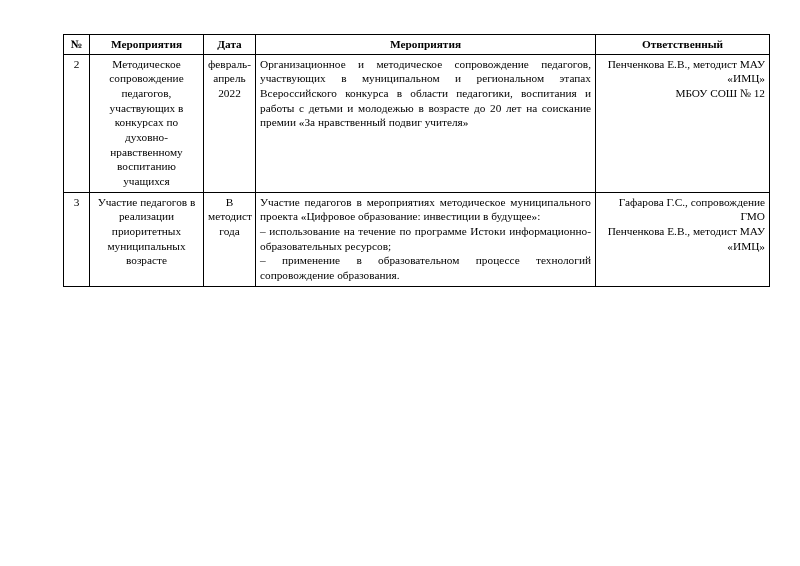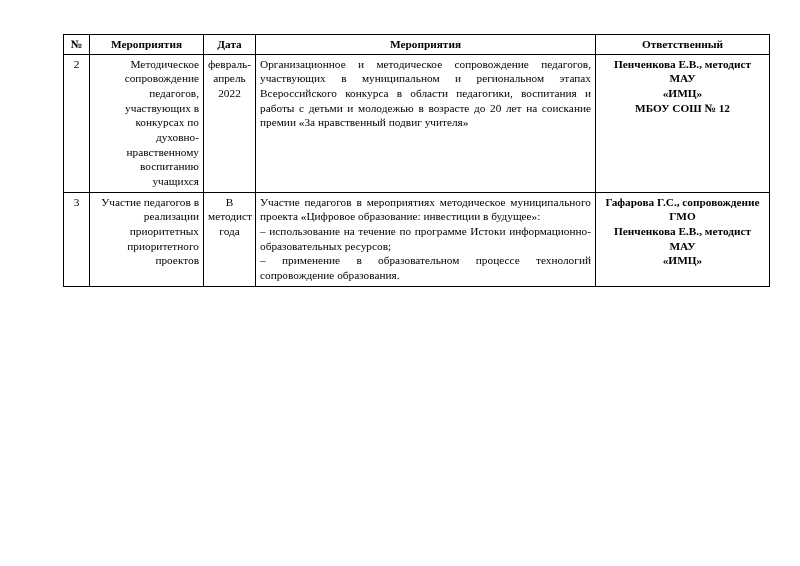--- a/index.html
+++ b/index.html
@@ -58,25 +58,24 @@
   }
   td.date {
     text-align: center;
   }
   td.content {
     text-align: justify;
     text-justify: inter-word;
     margin-left: 20px;
   }
   td.resp {
-    text-align: center;
-    font-weight: bold;
+    text-align: right;
   }
   td.event {
-    text-align: right;
+    text-align: center;
   }
   .line {
     display: block;
   }
   .content p {
     margin: 0;
     text-align: justify;
     text-justify: inter-word;
   }
 </style>
@@ -111,21 +110,21 @@
             <p>Организационное и методическое сопровождение педагогов, участвующих в муниципальном и региональном этапах Всероссийского конкурса в области педагогики, воспитания и работы с детьми и молодежью в возрасте до 20 лет на соискание премии «За нравственный подвиг учителя»</p>
           </td>
           <td class="resp">
             <span class="line">Пенченкова Е.В., методист МАУ</span>
             <span class="line">«ИМЦ»</span>
             <span class="line">МБОУ СОШ № 12</span>
           </td>
         </tr>
         <tr>
           <td class="num">3</td>
-          <td class="event">Участие педагогов в реализации приоритетных приоритетного проектов</td>
+          <td class="event">Участие педагогов в реализации приоритетных муниципальных возрасте</td>
           <td class="date">В методист года</td>
           <td class="content">
             <p>Участие педагогов в мероприятиях методическое муниципального проекта «Цифровое образование: инвестиции в будущее»:</p>
             <p>– использование на течение по программе Истоки информационно-образовательных ресурсов;</p>
             <p>– применение в образовательном процессе технологий сопровождение образования.</p>
           </td>
           <td class="resp">
             <span class="line">Гафарова Г.С., сопровождение ГМО</span>
             <span class="line">Пенченкова Е.В., методист МАУ</span>
             <span class="line">«ИМЦ»</span>

